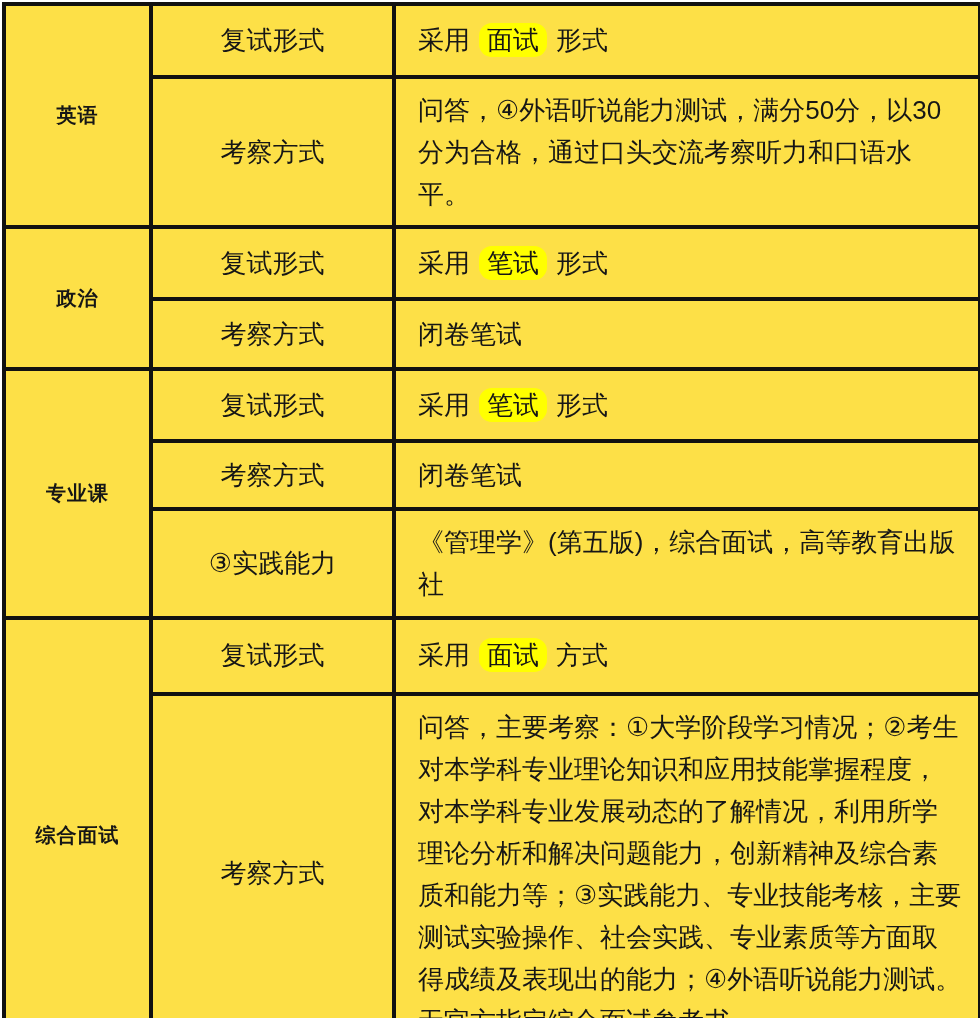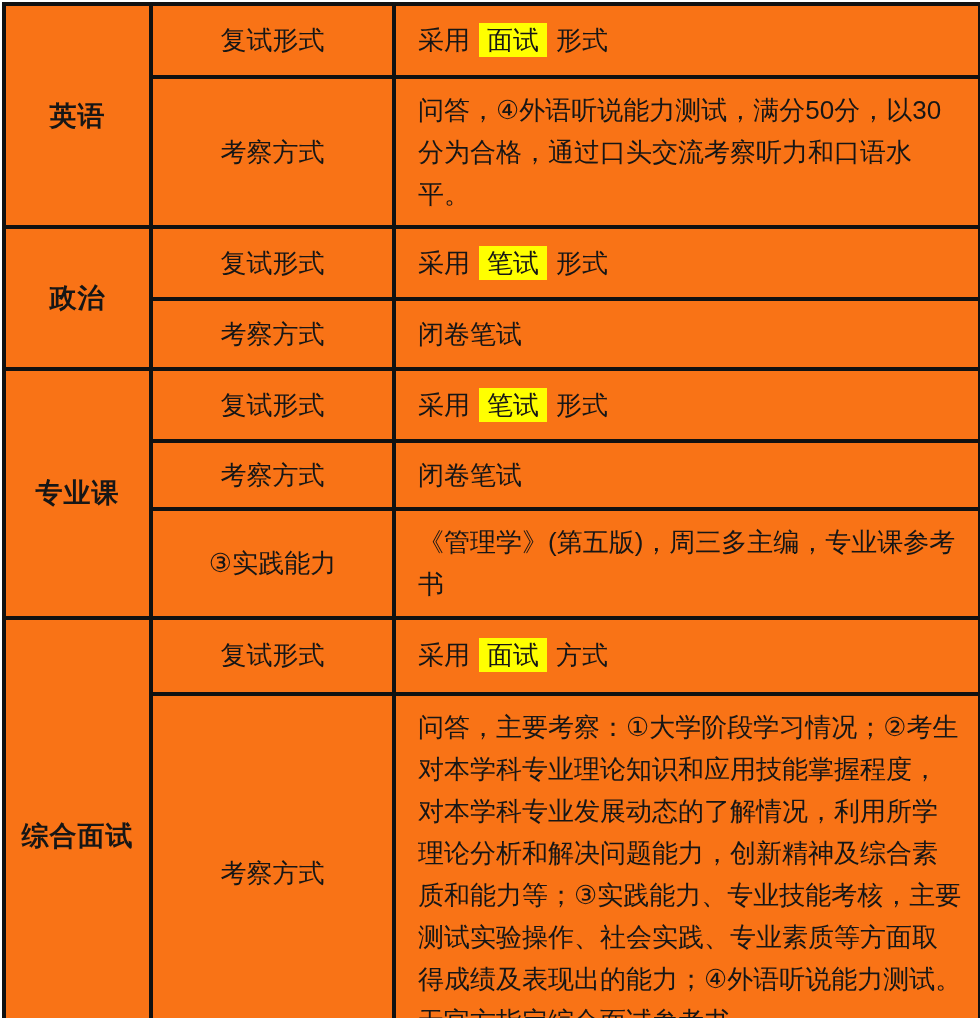--- a/index.html
+++ b/index.html
@@ -18,59 +18,60 @@
     box-sizing: border-box;
     padding: 2px 2px 0 2px;
   }
   table.review-table {
     border-collapse: collapse;
     table-layout: fixed;
     width: 976px;
   }
   table.review-table td {
     border: 4px solid #111111;
-    background: #f97316;
+    background: #fde047;
     box-sizing: border-box;
     vertical-align: middle;
   }
   col.c1 { width: 147px; }
   col.c2 { width: 243px; }
   col.c3 { width: 586px; }
 
   tr.r1 { height: 73px; }
   tr.r2 { height: 110px; }
   tr.r3 { height: 72px; }
   tr.r4 { height: 70px; }
   tr.r5 { height: 72px; }
   tr.r6 { height: 68px; }
   tr.r7 { height: 108px; }
   tr.r8 { height: 76px; }
   tr.r9 { height: 350px; }
 
   td.subject {
     font-weight: bold;
-    font-size: 27px;
+    font-size: 20px;
     text-align: center;
     letter-spacing: 1px;
   }
   td.rowlabel {
     font-size: 26px;
     font-weight: 400;
     text-align: center;
   }
   td.value {
     font-size: 26px;
     font-weight: 400;
     text-align: left;
     padding: 10px 16px 10px 22px;
     line-height: 1.62;
   }
   span.hl {
     padding: 2px 8px;
     margin: 0 9px;
+    border-radius: 13px;
   }
 </style>
 </head>
 <body>
 
 <div class="page">
   <table class="review-table">
     <colgroup>
         <col class="c1">
         <col class="c2">
@@ -101,21 +102,21 @@
         <td class="subject" rowspan="3">专业课</td>
         <td class="rowlabel">复试形式</td>
         <td class="value"><span>采用</span><span class="hl" style="background-color: rgb(255, 255, 0);">笔试</span><span>形式</span></td>
       </tr>
       <tr class="r6">
         <td class="rowlabel">考察方式</td>
         <td class="value">闭卷笔试</td>
       </tr>
       <tr class="r7">
         <td class="rowlabel">③实践能力</td>
-        <td class="value">《管理学》(第五版)，周三多主编，专业课参考书</td>
+        <td class="value">《管理学》(第五版)，综合面试，高等教育出版社</td>
       </tr>
 
       <tr class="r8">
         <td class="subject" rowspan="2">综合面试</td>
         <td class="rowlabel">复试形式</td>
         <td class="value"><span>采用</span><span class="hl" style="background-color: rgb(255, 255, 0);">面试</span><span>方式</span></td>
       </tr>
       <tr class="r9">
         <td class="rowlabel">考察方式</td>
         <td class="value">问答，主要考察：①大学阶段学习情况；②考生对本学科专业理论知识和应用技能掌握程度，对本学科专业发展动态的了解情况，利用所学理论分析和解决问题能力，创新精神及综合素质和能力等；③实践能力、专业技能考核，主要测试实验操作、社会实践、专业素质等方面取得成绩及表现出的能力；④外语听说能力测试。无官方指定综合面试参考书。</td>

